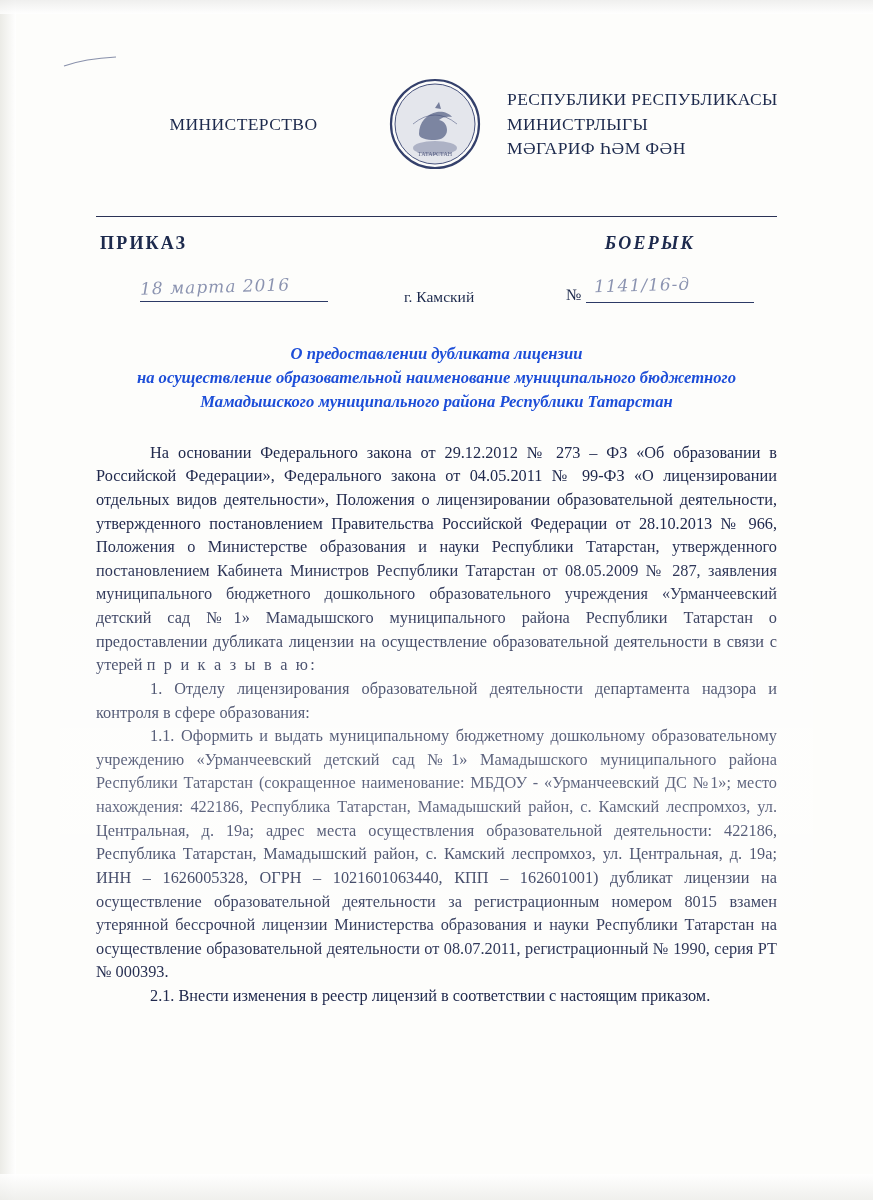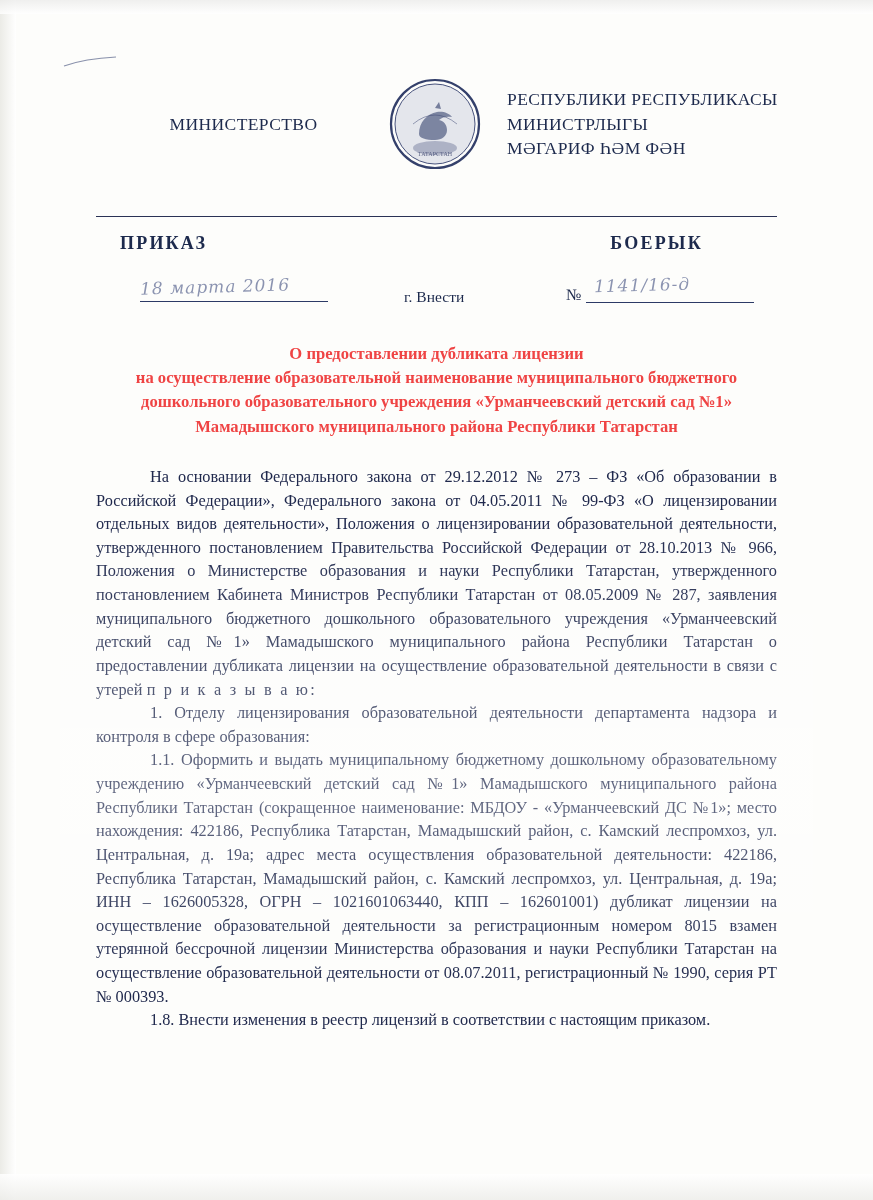--- a/index.html
+++ b/index.html
@@ -81,28 +81,28 @@
   .emblem svg { display: block; }
 
   
   .rule {
     margin: 46px 96px 0 96px;
     border-bottom: 1.4px solid #2a3255;
   }
   .order-row {
     display: flex;
     justify-content: space-between;
-    padding: 16px 150px 0 92px;
+    padding: 16px 150px 0 72px;
     font-size: 18px;
     letter-spacing: 2.2px;
     font-weight: 700;
     color: #1d2a4d;
   }
   .order-row .ru { margin-left: 28px; }
-  .order-row .tt { margin-right: 20px; }
+  .order-row .tt { margin-right: 28px; font-style: italic; }
 
   
   .meta-row {
     position: relative;
     height: 48px;
     margin-top: 18px;
   }
   .meta-city {
     position: absolute;
     left: 404px;
@@ -147,21 +147,22 @@
     white-space: nowrap;
   }
 
   
   .title {
     margin: 22px 54px 0 54px;
     text-align: center;
     font-weight: 700;
     font-size: 16.6px;
     line-height: 1.46;
-    color: #ef4444;
+    color: #1d4ed8;
+    font-style: italic;
   }
   .title .t1 { display: block; }
 
   
   .body-text {
     margin: 26px 96px 0 96px;
     font-size: 16.3px;
     line-height: 1.45;
     text-align: justify;
     text-justify: inter-word;
@@ -236,38 +237,37 @@
       <div class="ru">ПРИКАЗ</div>
       <div class="tt">БОЕРЫК</div>
     </div>
 
     <div class="meta-row">
       <div class="hand-date">
         <div class="hand-ink">18 марта 2016</div>
         <div class="hand-line" style="left:0; top:25px; width:188px;"></div>
       </div>
 
-      <div class="meta-city">г. Внести</div>
+      <div class="meta-city">г. Камский</div>
 
       <div class="num-label">№</div>
       <div class="hand-num">
         <div class="hand-ink" style="margin-left:28px;">1141/16-д</div>
         <div class="hand-line" style="left:20px; top:28px; width:168px;"></div>
       </div>
     </div>
 
     <div class="title">
       <span class="t1">О предоставлении дубликата лицензии</span>
       <span class="t1">на осуществление образовательной наименование муниципального бюджетного</span>
-      <span class="t1">дошкольного образовательного учреждения «Урманчеевский детский сад  №1»</span>
       <span class="t1">Мамадышского муниципального района Республики Татарстан</span>
     </div>
 
     <div class="body-text">
       <p><span>На основании Федерального закона от 29.12.2012 № 273 – ФЗ «Об образовании в Российской Федерации», Федерального закона от 04.05.2011 № 99-ФЗ «О лицензировании отдельных видов деятельности», Положения о лицензировании образовательной деятельности, утвержденного постановлением Правительства Российской Федерации от 28.10.2013 № 966, Положения о Министерстве образования и науки Республики Татарстан, утвержденного постановлением Кабинета Министров Республики Татарстан от 08.05.2009 № 287, заявления муниципального бюджетного дошкольного образовательного учреждения «Урманчеевский детский сад №1» Мамадышского муниципального района Республики Татарстан о предоставлении дубликата лицензии на осуществление образовательной деятельности в связи с утерей </span><span class="spaced">п р и к а з ы в а ю:</span></p>
       <p>1. Отделу лицензирования образовательной деятельности департамента надзора и контроля в сфере образования:</p>
       <p>1.1. Оформить и выдать муниципальному бюджетному дошкольному образовательному учреждению «Урманчеевский детский сад №1» Мамадышского муниципального района Республики Татарстан (сокращенное наименование: МБДОУ -  «Урманчеевский ДС  №1»; место нахождения: 422186, Республика Татарстан, Мамадышский район, с. Камский леспромхоз, ул. Центральная, д. 19а; адрес места осуществления образовательной деятельности: 422186, Республика Татарстан, Мамадышский район, с. Камский леспромхоз, ул. Центральная, д. 19а; ИНН – 1626005328, ОГРН – 1021601063440, КПП – 162601001) дубликат лицензии на осуществление образовательной деятельности за регистрационным номером 8015 взамен утерянной бессрочной лицензии Министерства образования и науки Республики Татарстан на осуществление образовательной деятельности от 08.07.2011, регистрационный № 1990, серия РТ № 000393.</p>
-      <p>1.8. Внести изменения в реестр лицензий в соответствии с настоящим приказом.</p>
+      <p>2.1. Внести изменения в реестр лицензий в соответствии с настоящим приказом.</p>
     </div>
   </div>
 
   <div class="fade"></div>
 </div>
 
 </body></html>

